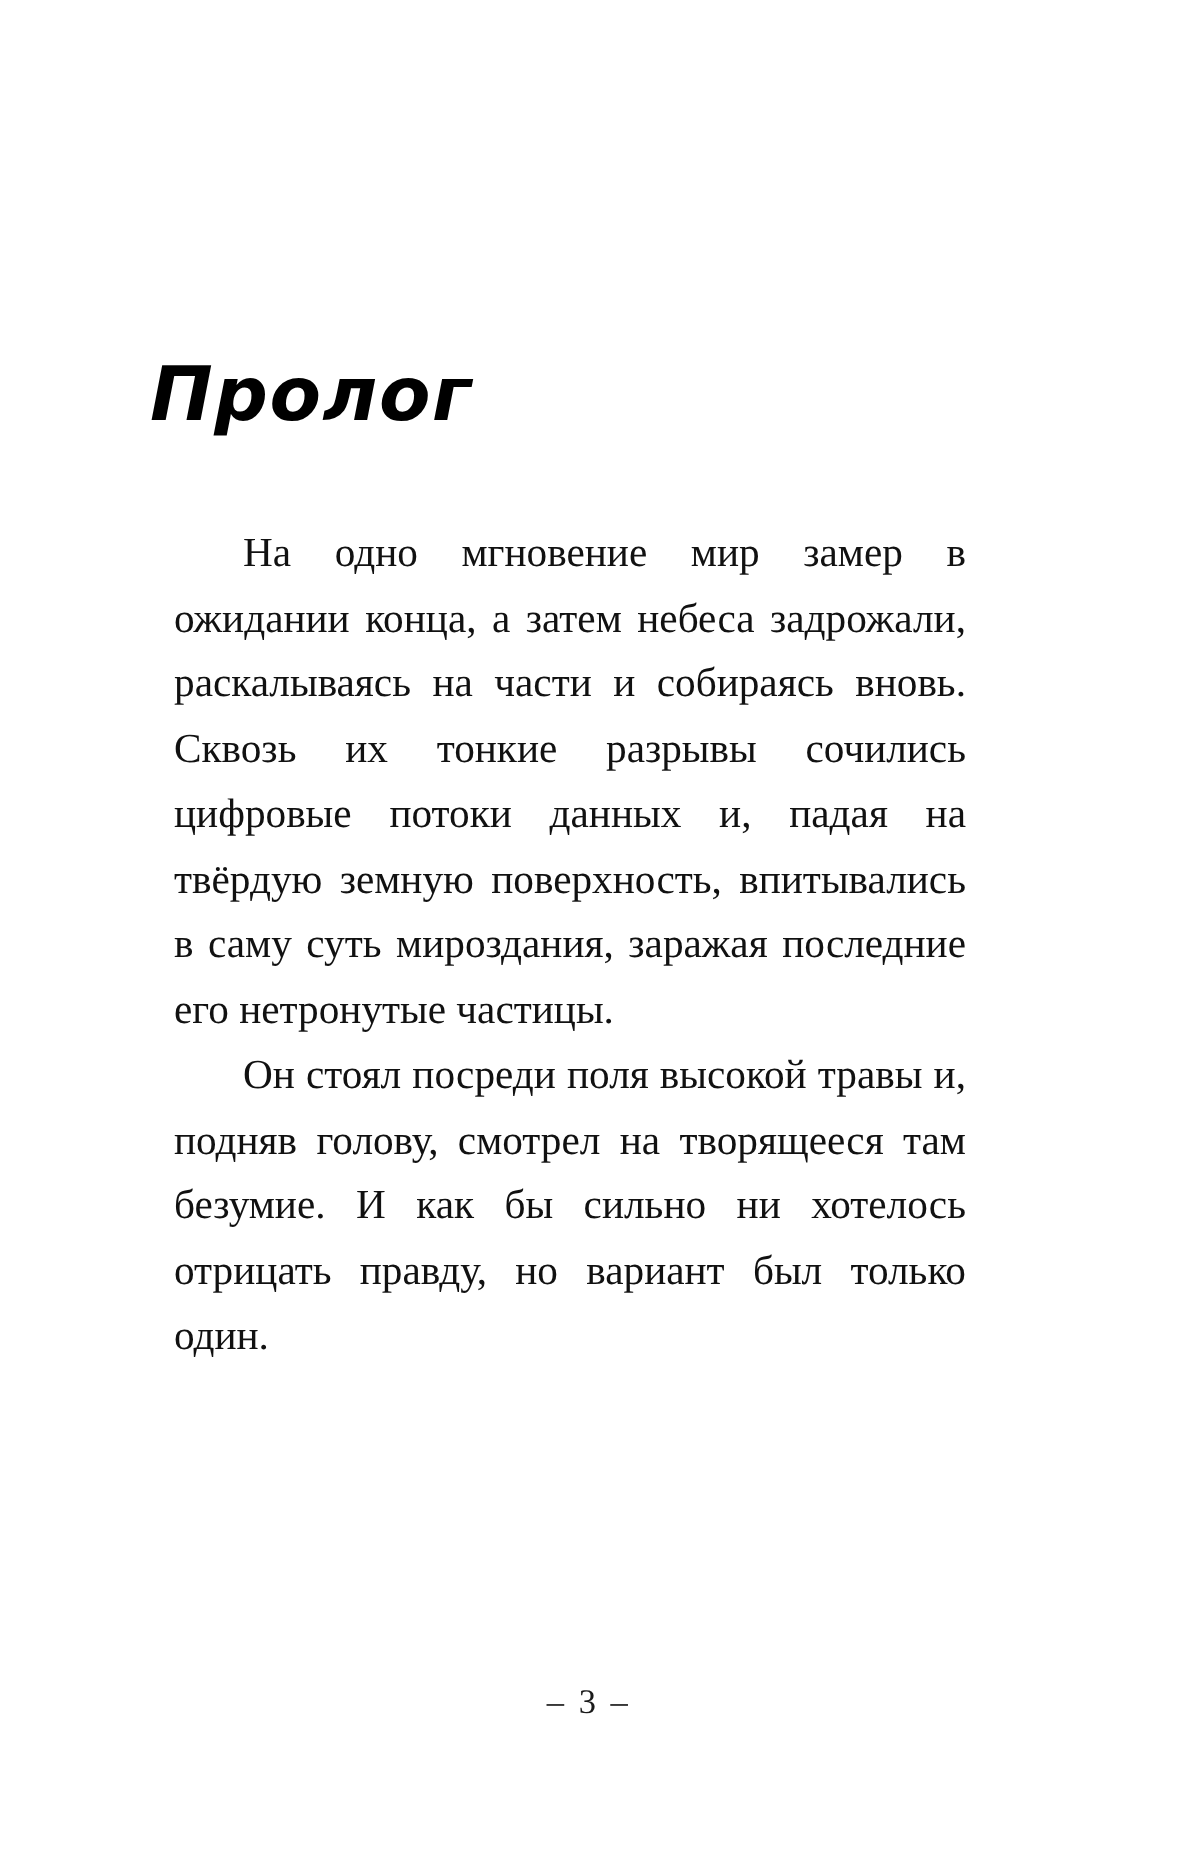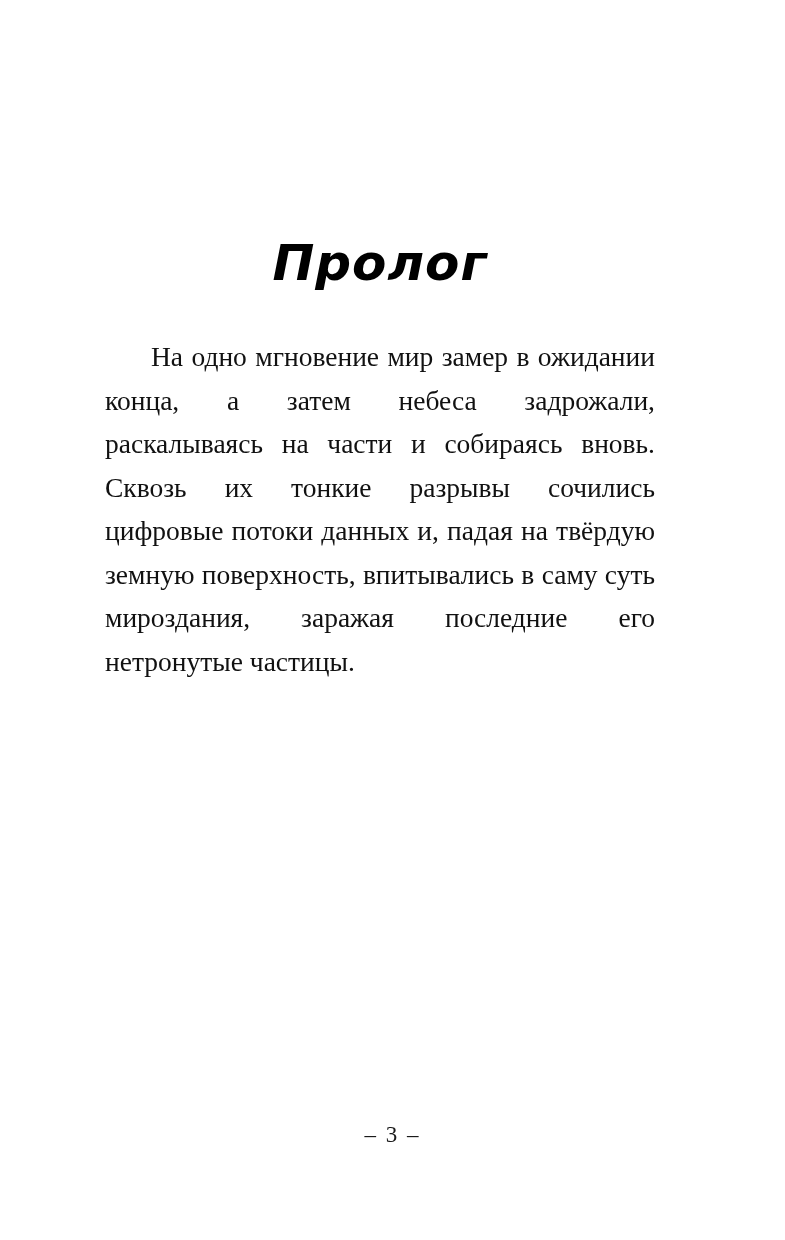--- a/index.html
+++ b/index.html
@@ -25,32 +25,31 @@
   .content {
     position: absolute;
     left: 100px;
     top: 0;
     width: 560px;
   }
 
   .chapter-title {
     margin: 0;
     padding-top: 238px;
-    text-align: center;
     font-family: "DejaVu Sans", sans-serif;
     font-style: italic;
     font-weight: 700;
     font-size: 50px;
     letter-spacing: 1px;
     color: #000000;
     line-height: 1;
   }
 
   .body-text {
-    margin: 5px;
+    margin: 16px;
     padding-top: 42px;
   }
 
   .body-text p {
     margin: 0;
     text-align: justify;
     text-indent: 46px;
     font-size: 27.5px;
     line-height: 43.5px;
     color: #111111;
@@ -75,18 +74,19 @@
 </head>
 <body>
 
 <div class="page">
   <div class="content">
 
     <h1 class="chapter-title">Пролог</h1>
 
     <div class="body-text">
       <p>На одно мгновение мир замер в ожидании конца, а затем небеса задрожали, раскалываясь на части и собираясь вновь. Сквозь их тонкие разрывы сочились цифровые потоки данных и, падая на твёрдую земную поверхность, впитывались в саму суть мироздания, заражая последние его нетронутые частицы.</p>
+      <p>Он стоял посреди поля высокой травы и, подняв голову, смотрел на творящееся там безумие. И как бы сильно ни хотелось отрицать правду, но вариант был только один.</p>
     </div>
 
   </div>
 
   <div class="folio">– 3 –</div>
 </div>
 
 </body></html>

